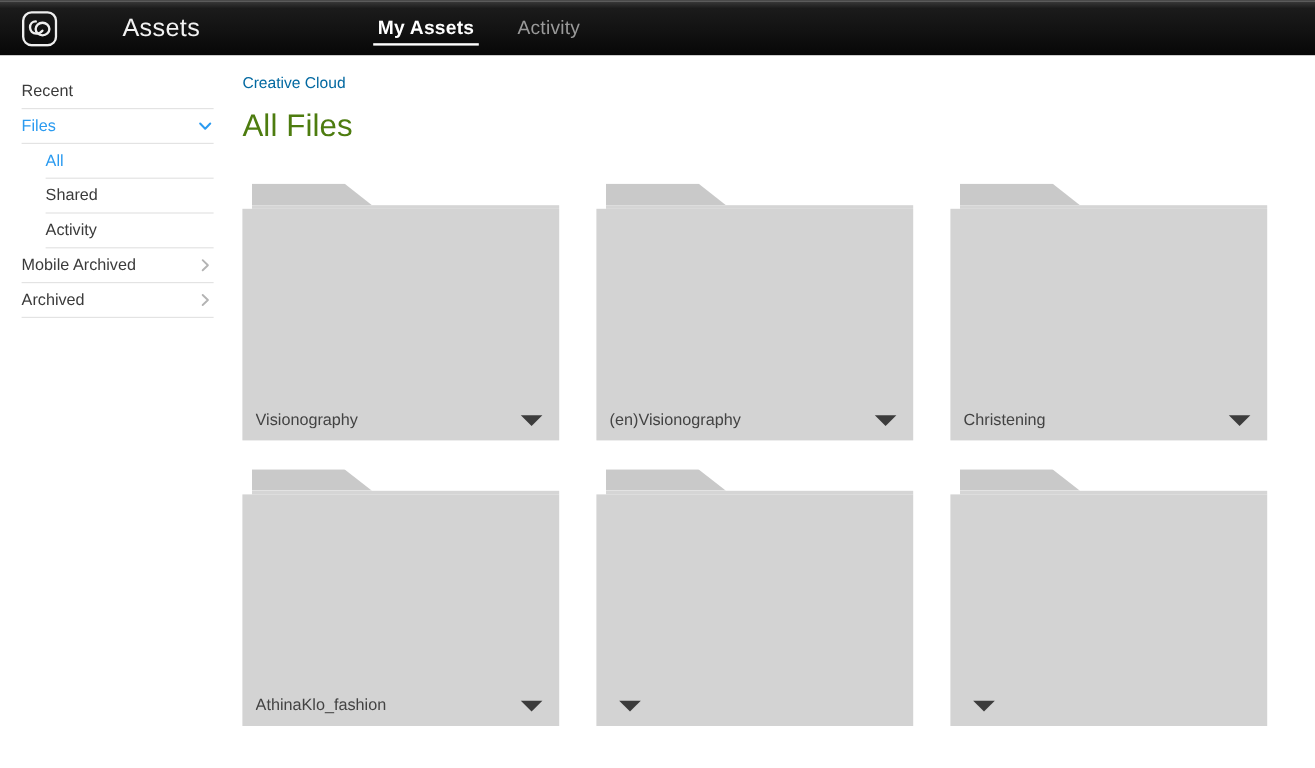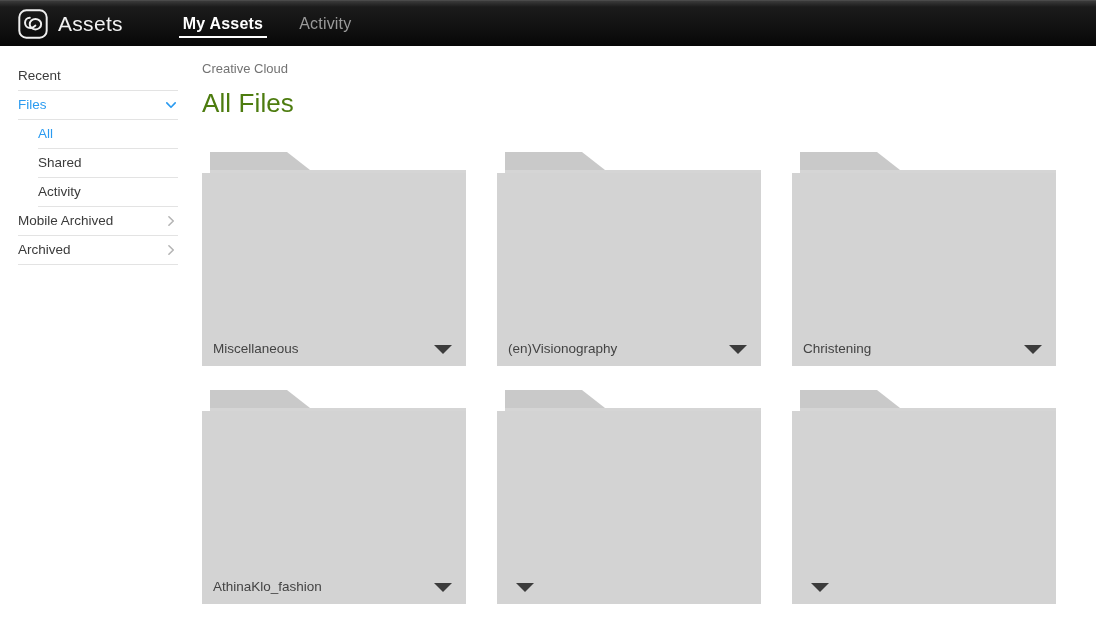--- a/index.html
+++ b/index.html
@@ -15,20 +15,21 @@
 
   
   #topnav {
     position: relative;
     width: 1096px;
     height: 46px;
     background: linear-gradient(to bottom, #3a3a3a 0px, #1b1b1b 6px, #121212 55%, #070707 100%);
     border-top: 1px solid #4a4a4a;
     display: flex;
     align-items: center;
+    gap: 44px;
   }
 
   .cc-logo {
     margin-left: 18px;
     width: 30px;
     height: 30px;
     flex: 0 0 auto;
     display: block;
   }
 
@@ -52,20 +53,21 @@
     position: relative;
     font-size: 16px;
     letter-spacing: 0.2px;
     color: #9a9a9a;
     padding: 0 4px;
     height: 46px;
     display: flex;
     align-items: center;
     cursor: pointer;
     white-space: nowrap;
+    margin-left: 44px;
   }
 
   .nav-tab + .nav-tab { margin-left: 28px; }
 
   .nav-tab.active { color: #ffffff; font-weight: 700; }
 
   .nav-tab.active::after {
     content: "";
     position: absolute;
     left: 0;
@@ -124,21 +126,21 @@
   
   #main {
     flex: 1 1 auto;
     padding: 0 16px 0 6px;
     overflow: hidden;
   }
 
   .breadcrumb {
     margin-top: 16px;
     font-size: 13px;
-    color: #737373;
+    color: #0369a1;
     line-height: 1;
     cursor: pointer;
     display: inline-block;
   }
 
   .page-title {
     margin-top: 13px;
     font-size: 26px;
     font-weight: 400;
     color: #4d7c0f;
@@ -299,21 +301,21 @@
 
     <div class="grid">
 
       <div class="folder">
         <div class="folder-top">
           <div class="folder-tab"></div>
           <div class="folder-rail"></div>
         </div>
         <div class="folder-body">
           <div class="folder-labelrow">
-            <span class="folder-name">Miscellaneous</span>
+            <span class="folder-name">Visionography</span>
             <span class="folder-caret"></span>
           </div>
         </div>
       </div>
 
       <div class="folder">
         <div class="folder-top">
           <div class="folder-tab"></div>
           <div class="folder-rail"></div>
         </div>

